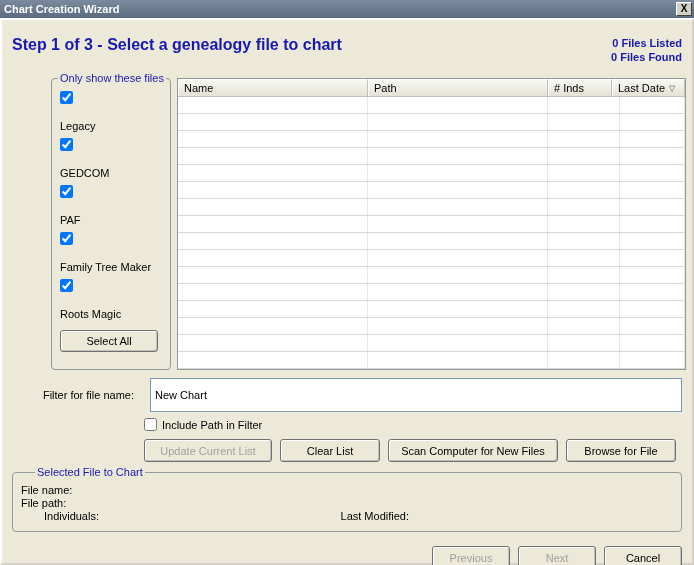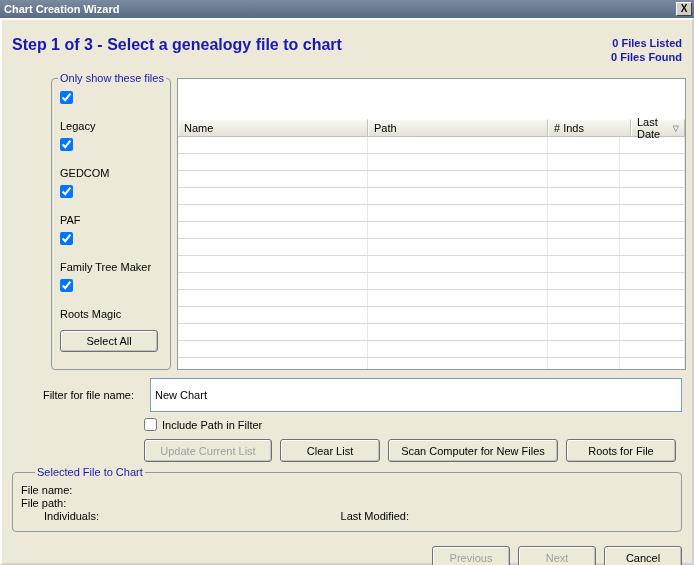--- a/index.html
+++ b/index.html
@@ -107,36 +107,35 @@
   border: 1px solid #919b9c;
   background: #fff;
   height: 292px;
   overflow: hidden;
 }
 .table-header {
   display: flex;
   background: #ece9d8;
   border-bottom: 1px solid #c0c0c0;
   height: 18px;
-  margin-top: 40px;
 }
 .th {
   border-right: 1px solid #c0c0c0;
   border-top: 1px solid #fff;
   border-left: 1px solid #fff;
   padding: 2px 5px;
   font-size: 11px;
   background: linear-gradient(#f8f8f4, #e4e2d6);
   display: flex;
   align-items: center;
   cursor: pointer;
 }
 .th.name { width: 190px; }
 .th.path { width: 180px; }
-.th.inds { width: 83px; }
+.th.inds { width: 64px; }
 .th.date { flex: 1; }
 .th .sort-arrow {
   margin-left: 4px;
   font-size: 8px;
   color: #555;
 }
 .table-body {
   height: 272px;
   overflow-y: auto;
 }
@@ -404,21 +403,21 @@
 
   <div class="include-path-row">
     <input type="checkbox" style="">
     <span>Include Path in Filter</span>
   </div>
 
   <div class="btn-row">
     <button class="dlg-btn" disabled="" style="width:128px">Update Current List</button>
     <button class="dlg-btn" style="width:100px">Clear List</button>
     <button class="dlg-btn" style="width:170px">Scan Computer for New Files</button>
-    <button class="dlg-btn" style="width:110px">Roots for File</button>
+    <button class="dlg-btn" style="width:110px">Browse for File</button>
   </div>
 
   <div class="selected-group">
     <div class="legend">Selected File to Chart</div>
     <div class="sel-row">
       <div class="sel-label">File name:</div>
       <div></div>
     </div>
     <div class="sel-row">
       <div class="sel-label">File path:</div>

